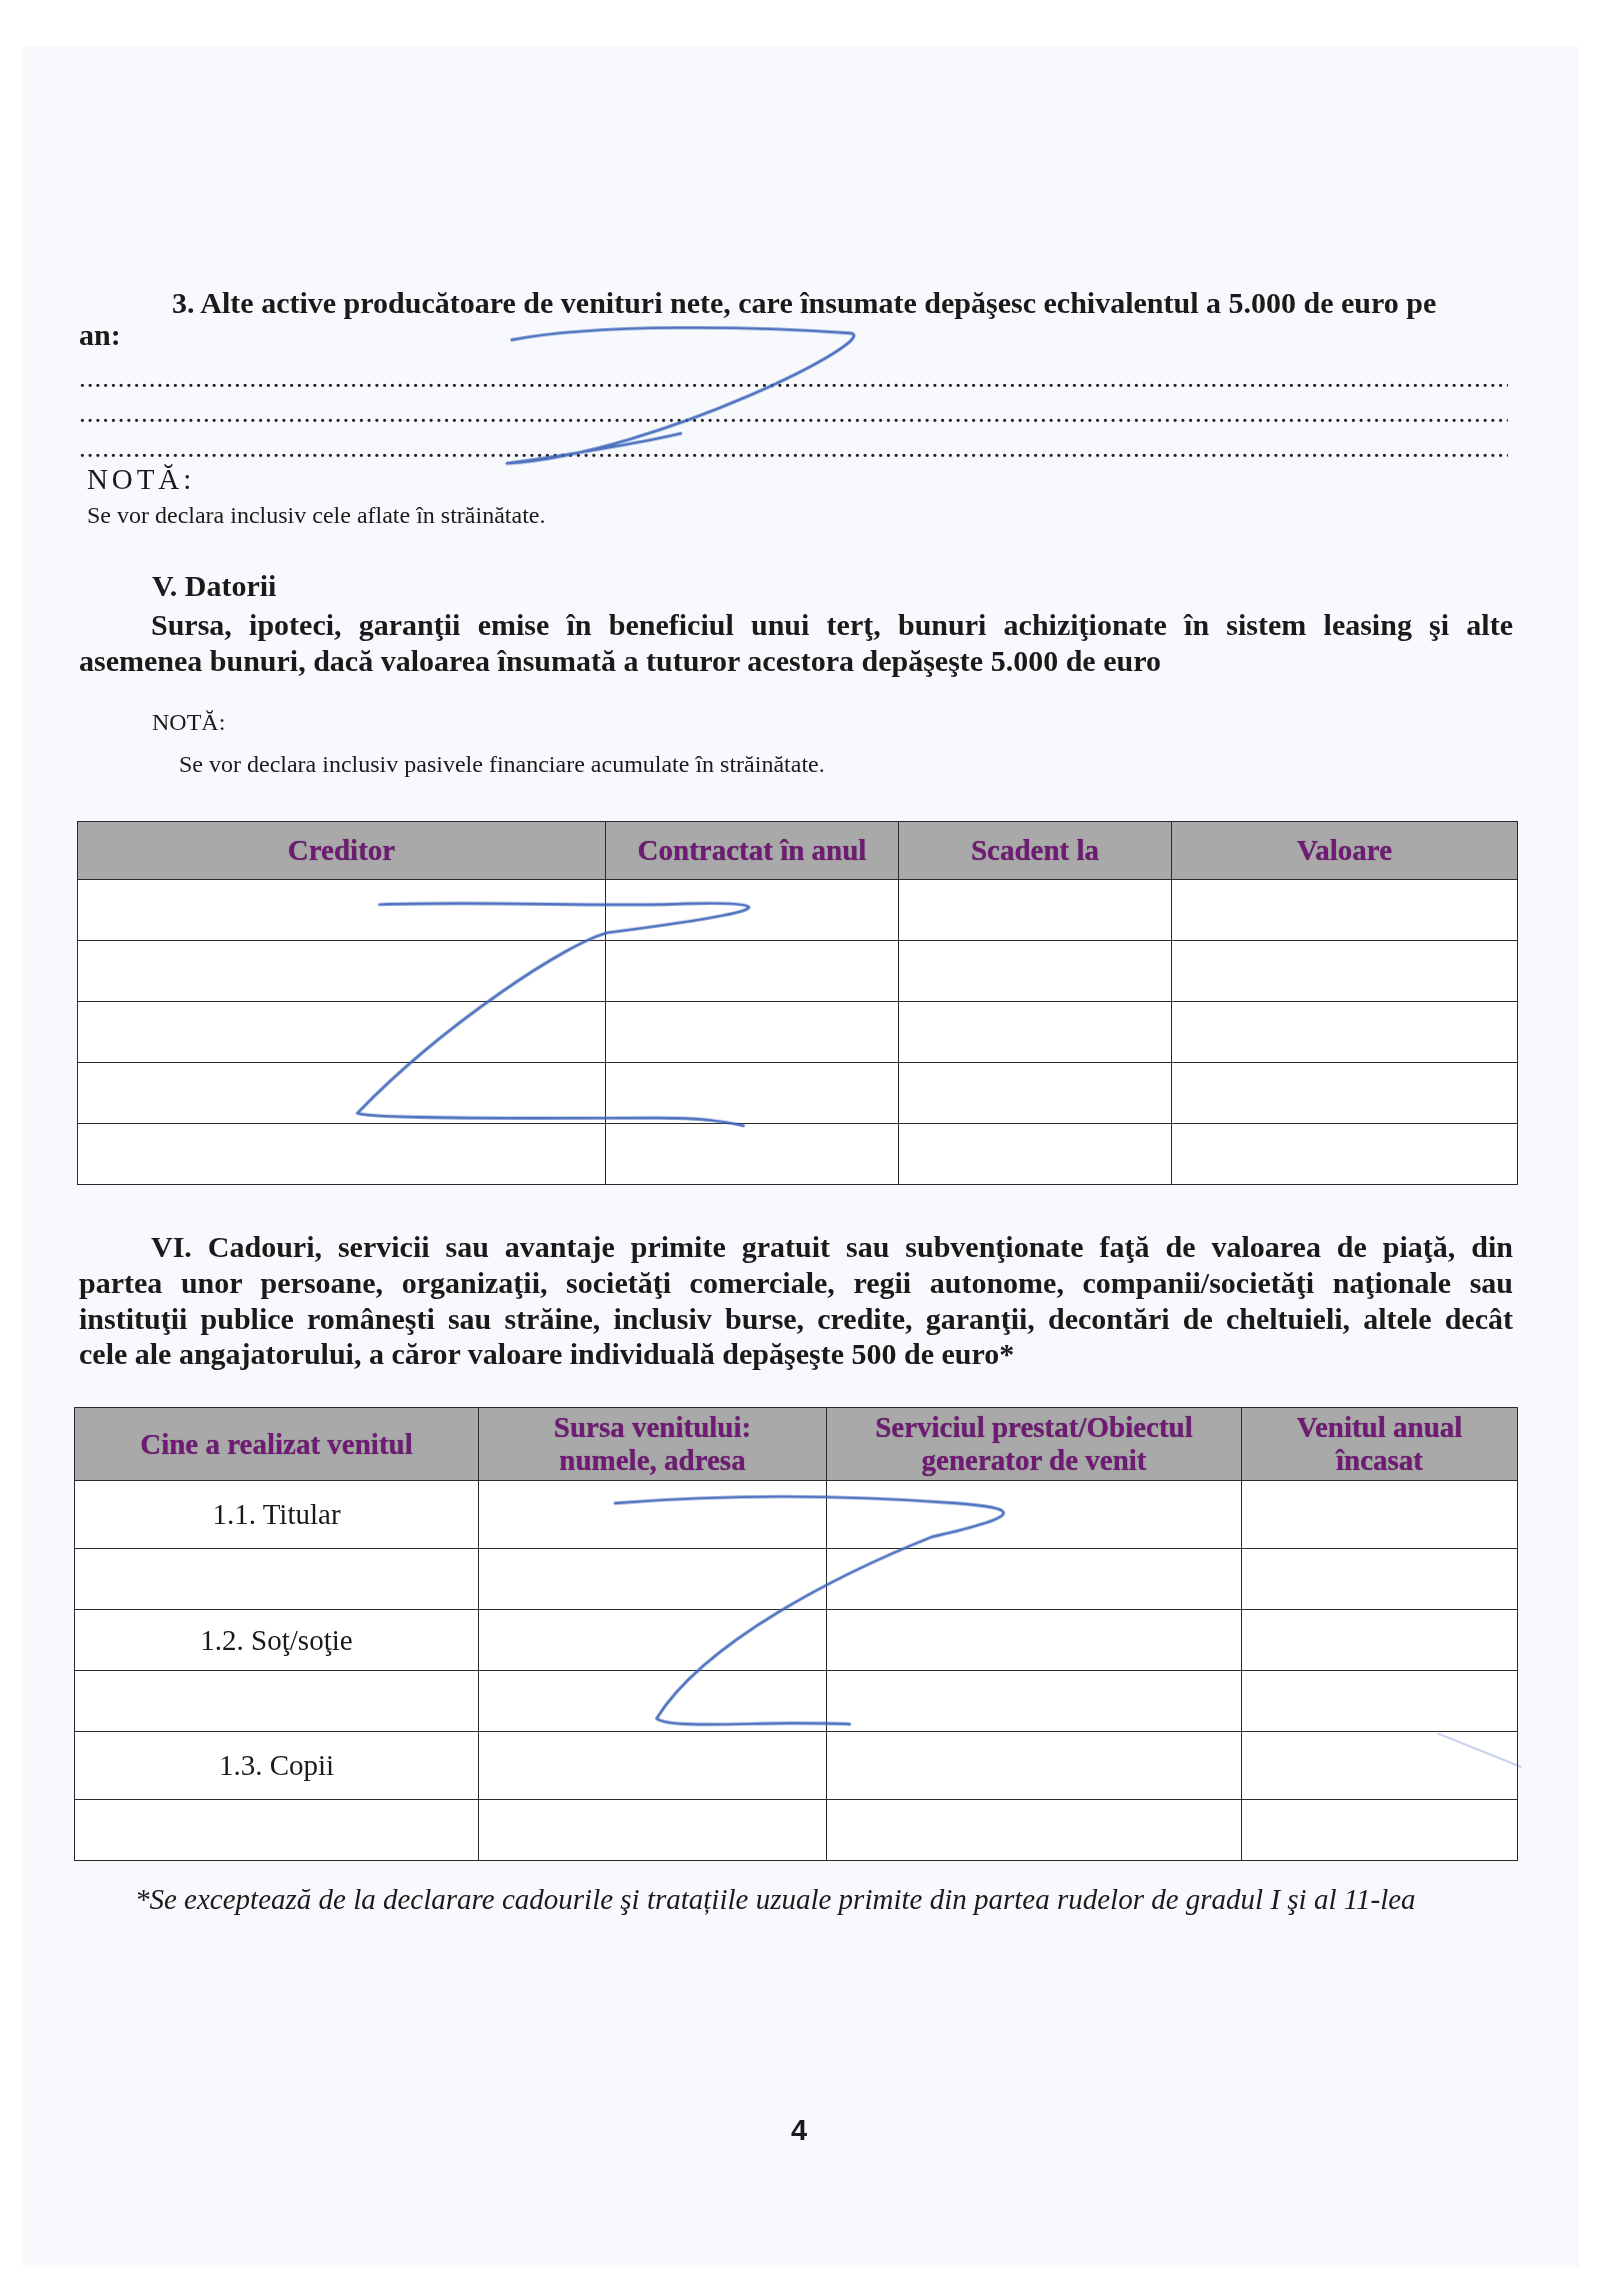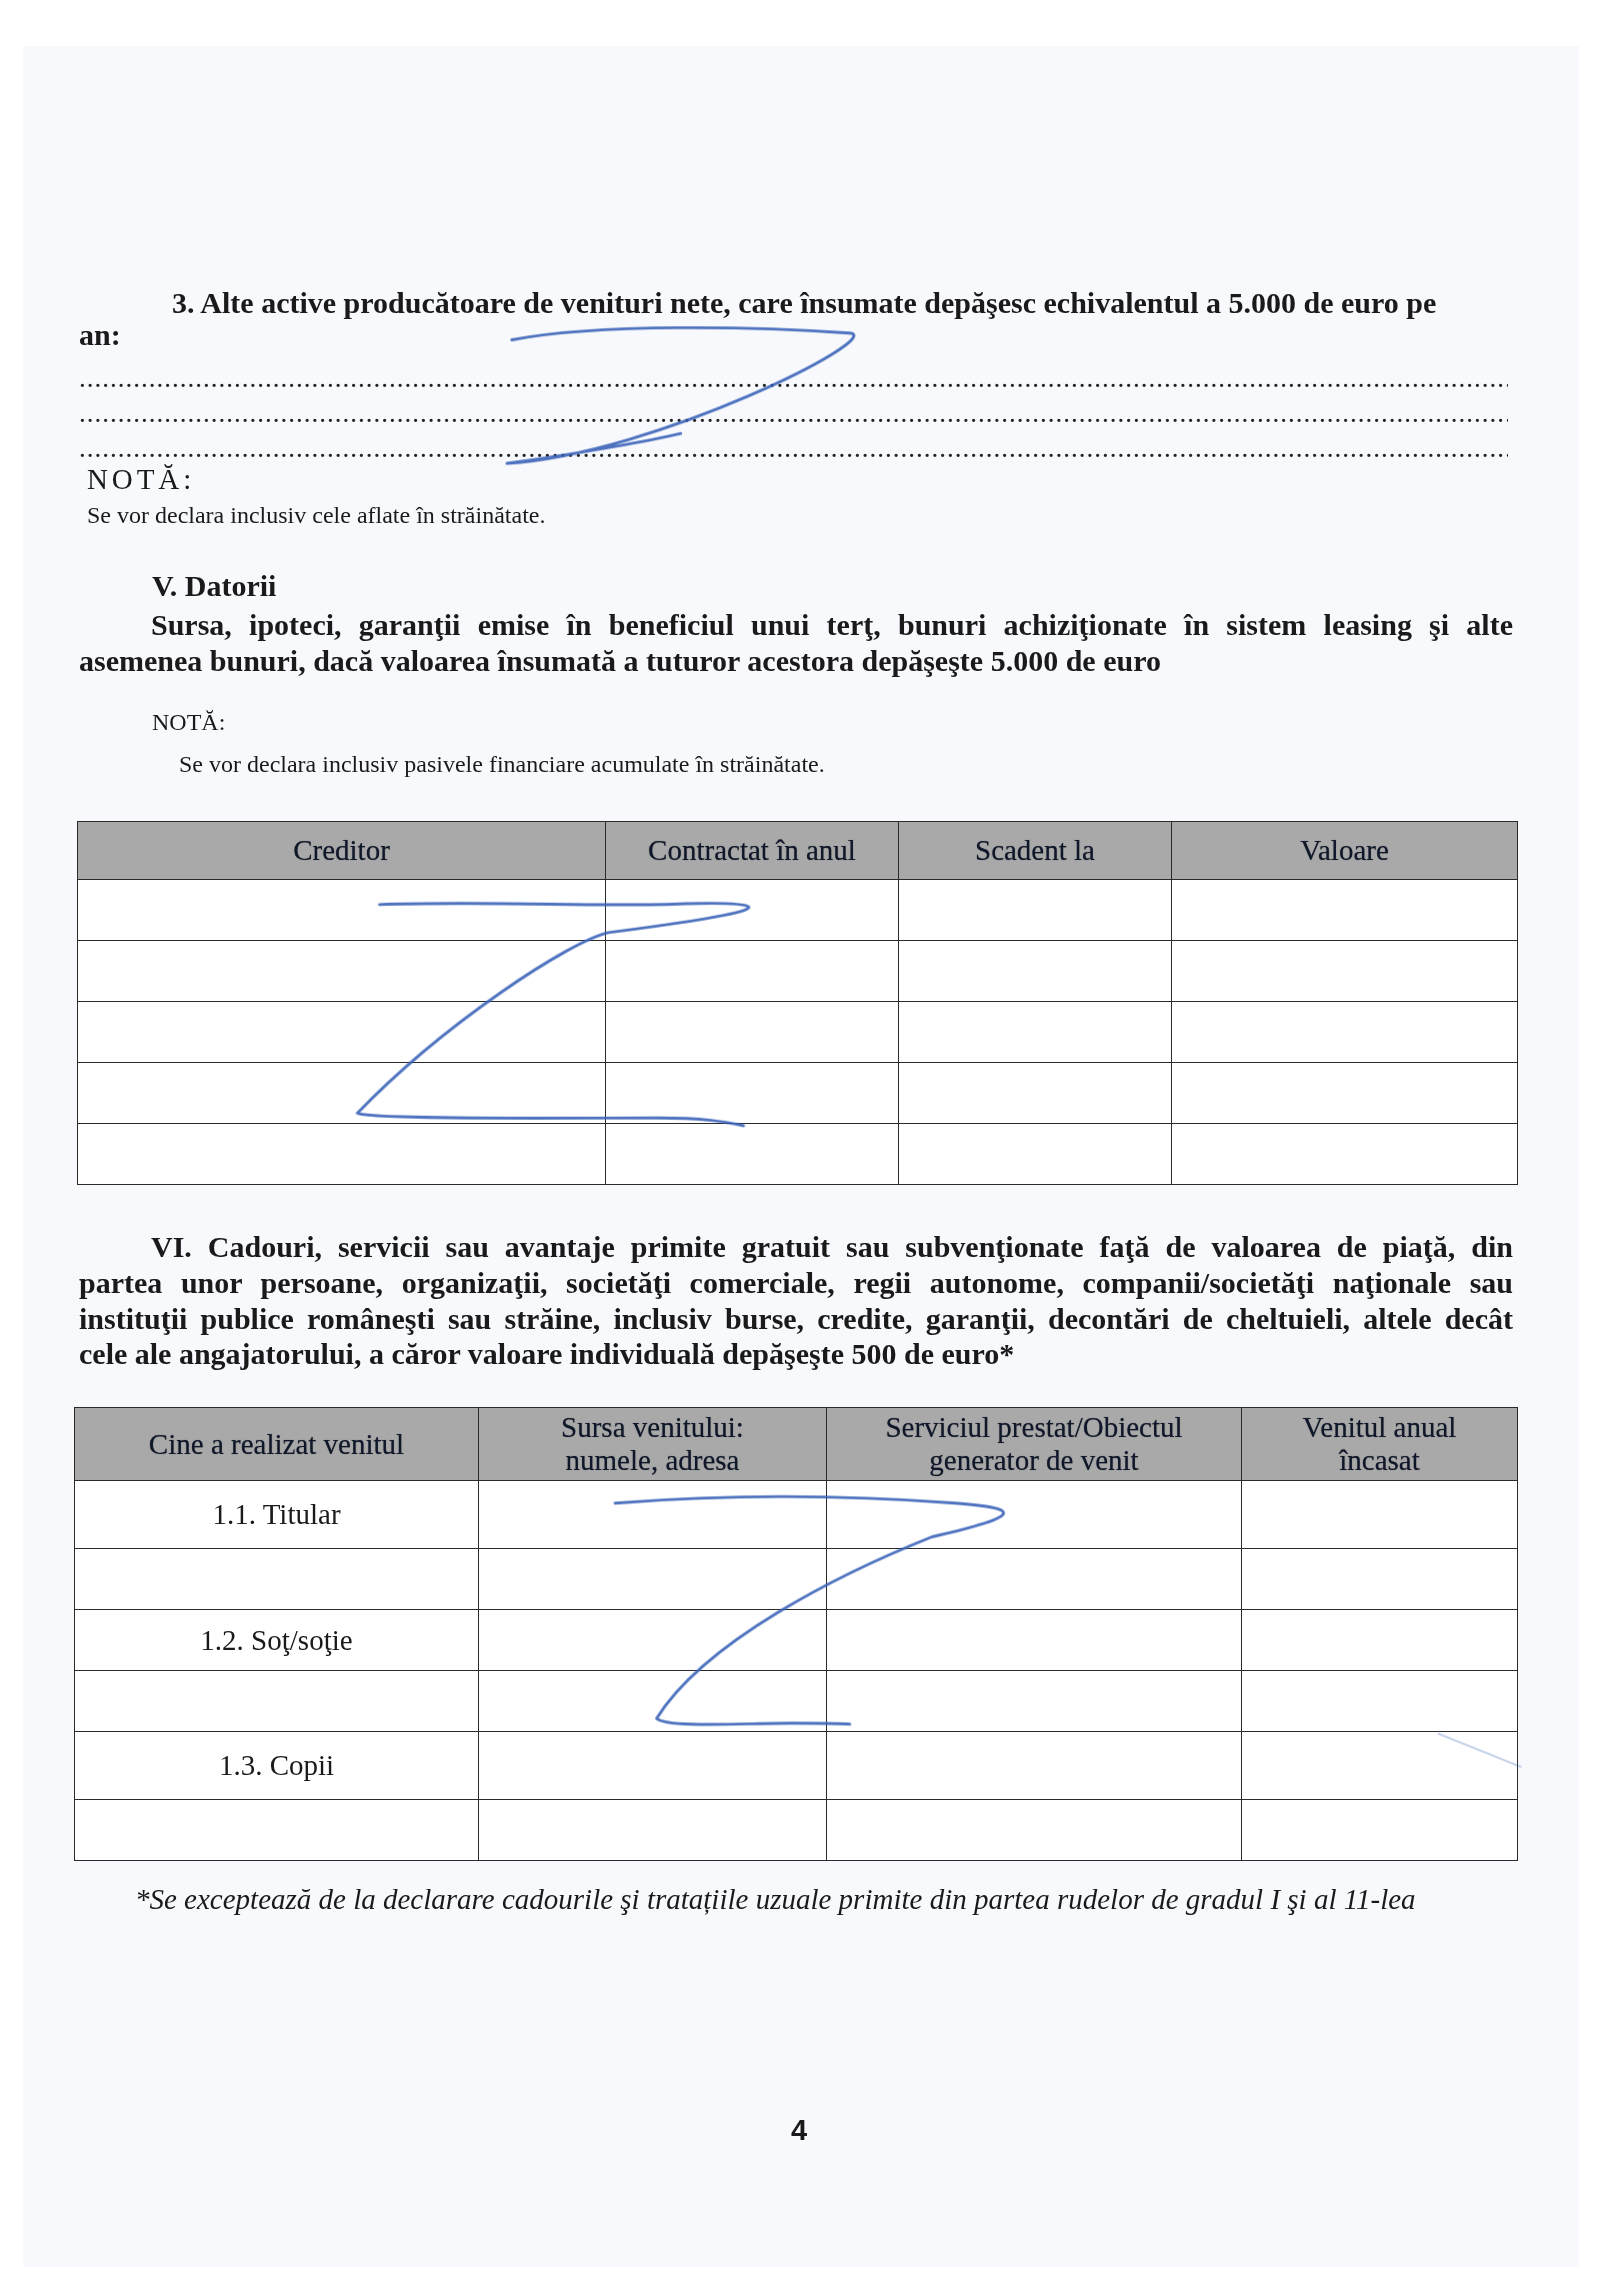--- a/index.html
+++ b/index.html
@@ -23,22 +23,22 @@
   }
   .nota { font-size: 29px; line-height: 35px; letter-spacing: 3.9px; }
   .nota2 { font-size: 24px; line-height: 35px; }
   table.grid {
     position: absolute; border-collapse: collapse; table-layout: fixed;
   }
   table.grid td, table.grid th {
     border: 1.9px solid #2a2a2a; padding: 0; text-align: center; vertical-align: middle;
   }
   table.grid th {
-    background: #a9a9a9; font-weight: normal; font-size: 29px; line-height: 33px;
-    color: #0f172a; text-shadow: 0 0 1px #555;
+    background: #a9a9a9; font-weight: bold; font-size: 29px; line-height: 33px;
+    color: #701a75; text-shadow: 0 0 1px #555;
   }
   table.grid td { background: #ffffff; font-size: 29px; }
   .scribble { position: absolute; left: 0; top: 0; pointer-events: none; }
 </style>
 </head>
 <body>
 
 <div class="page-bg"></div>
 
 <div class="abs p bold" style="left:79px; top:283px; width:1434px; padding-left:93px; box-sizing:border-box; white-space:nowrap;">

